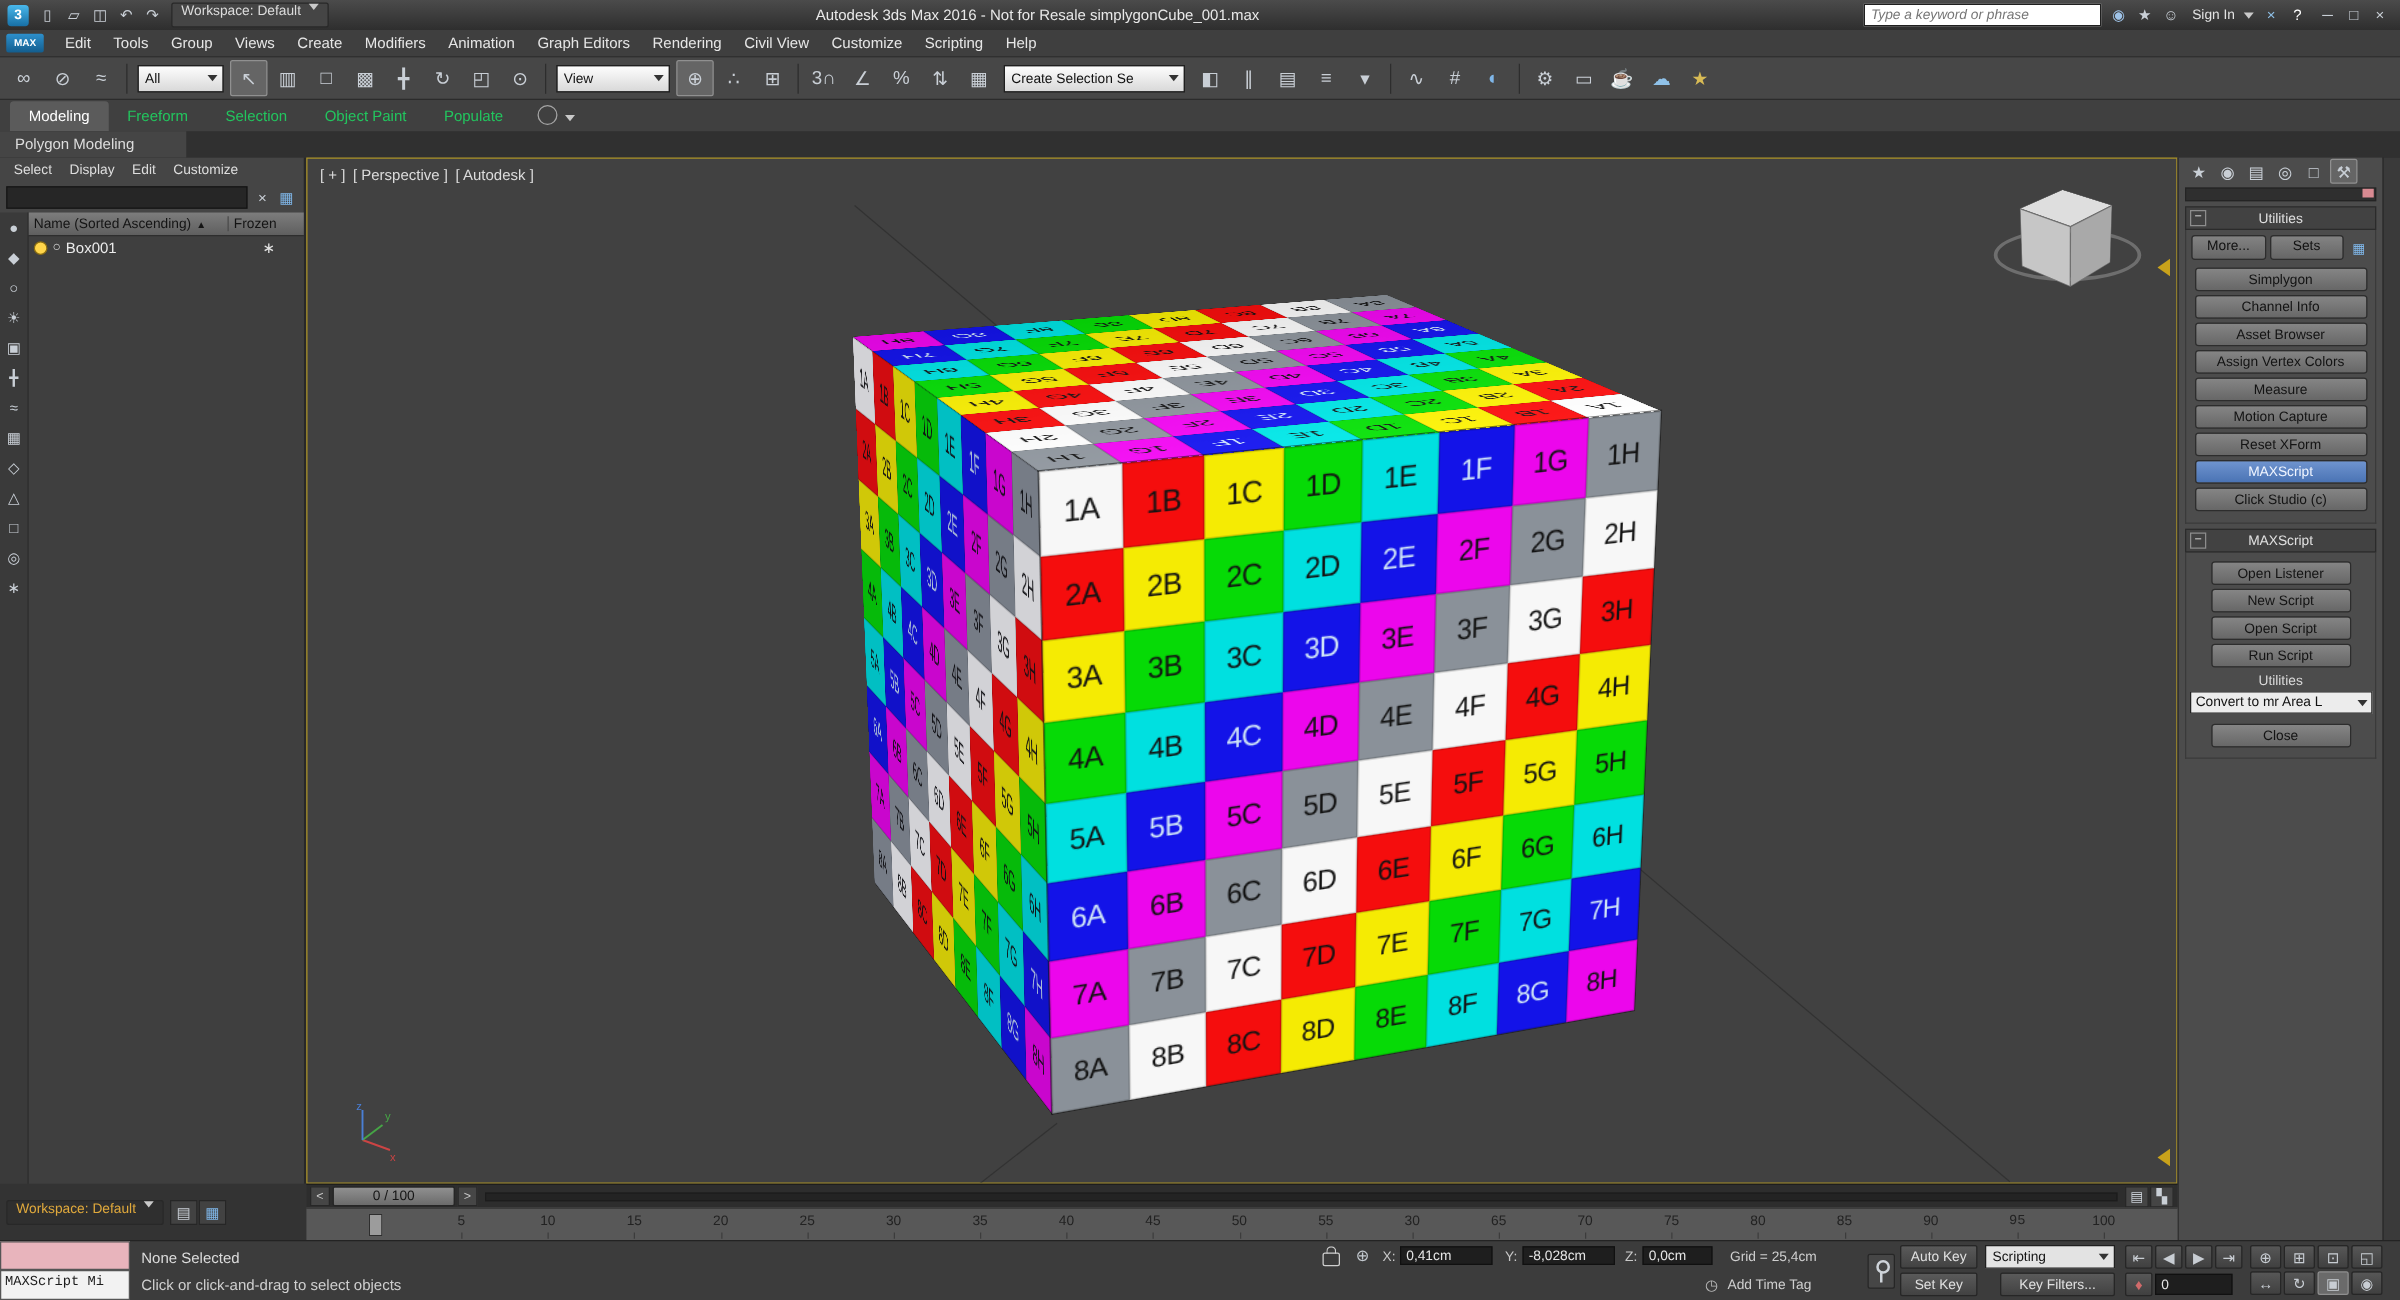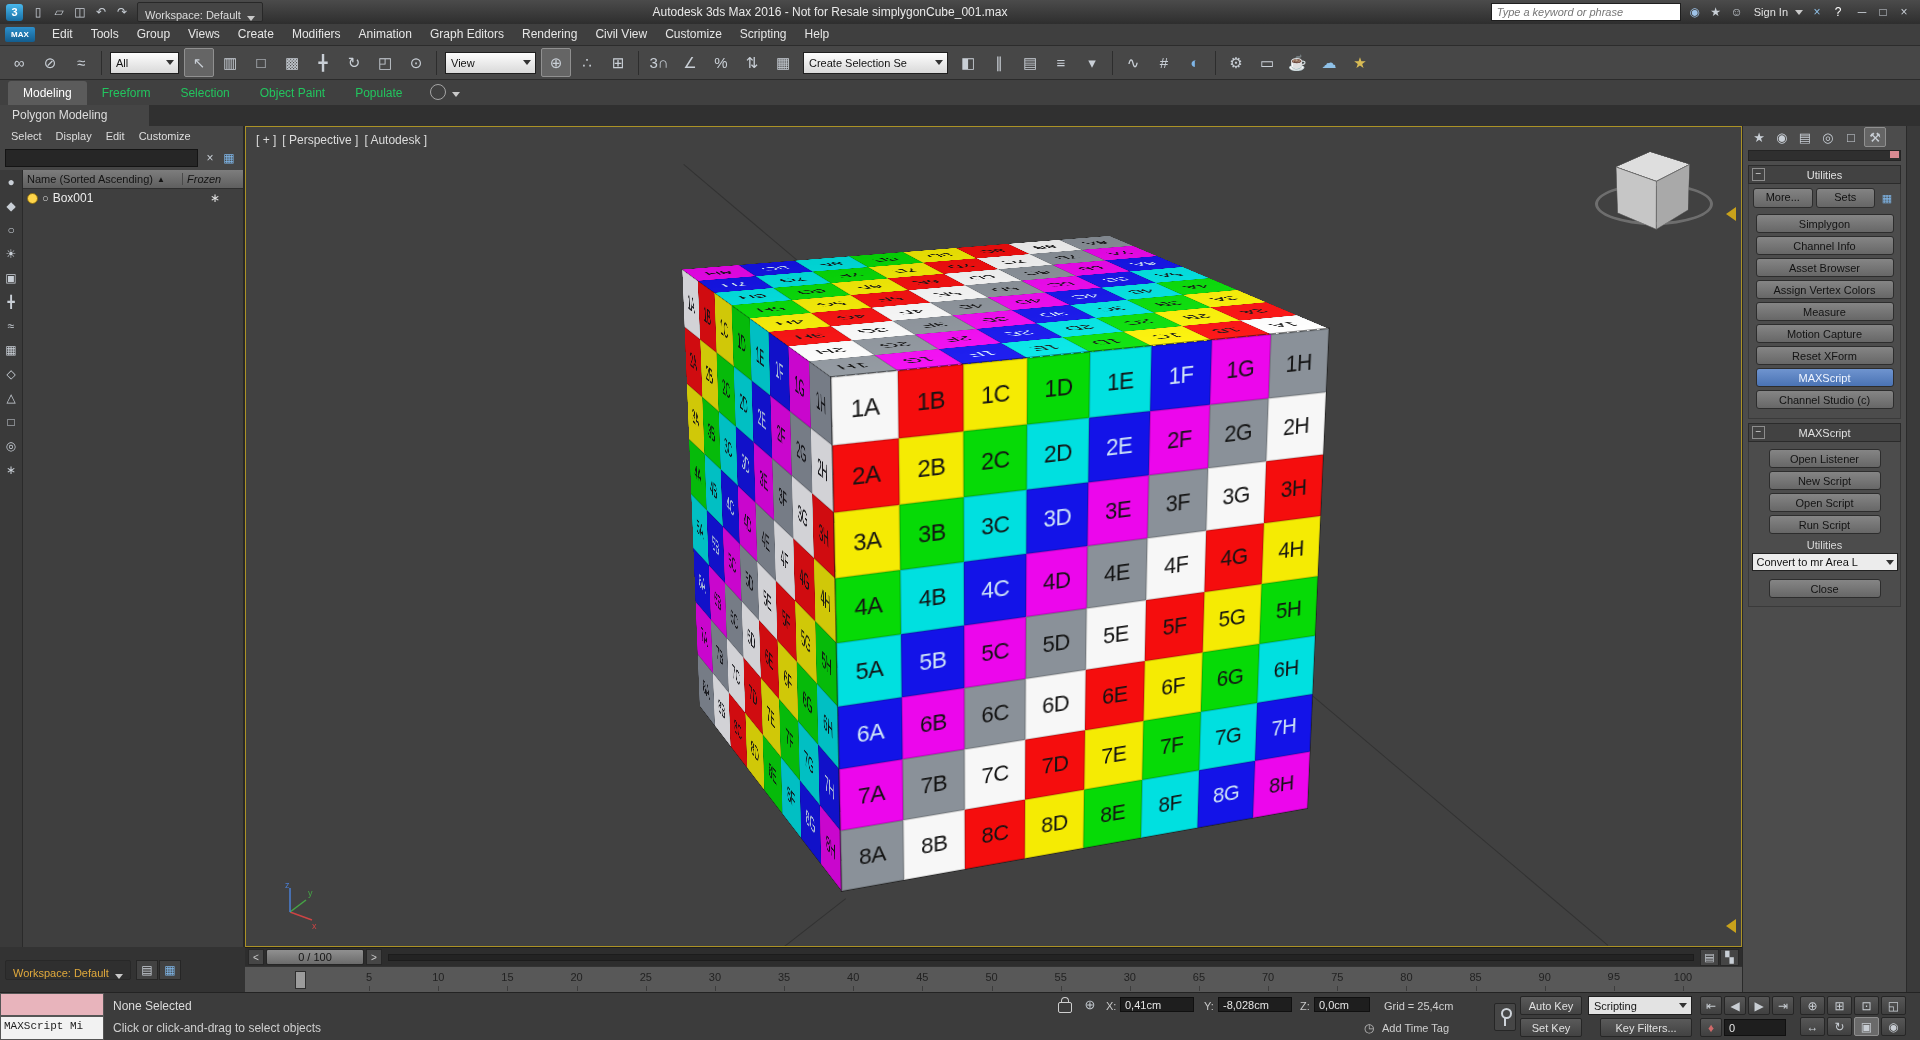--- a/index.html
+++ b/index.html
@@ -3,21 +3,21 @@
 <meta charset="utf-8">
 <style>
   html,body{margin:0;padding:0;overflow:hidden;}
   body{width:1920px;height:1040px;background:#3c3c3c;font-family:"Liberation Sans",sans-serif;color:#e6e6e6;font-size:12px;position:relative;}
   i{font-style:normal;}
   
   .titlebar{position:absolute;left:0;top:0;width:1920px;height:24px;background:linear-gradient(#4b4b4b,#2e2e2e);display:flex;align-items:center;padding:0 6px;gap:5px;box-sizing:border-box;}
   .logo{width:17px;height:17px;border-radius:3px;background:linear-gradient(#49b8ec,#176fa5);color:#fff;font-weight:bold;font-size:11px;display:flex;align-items:center;justify-content:center;}
   .ibtn{display:inline-flex;align-items:center;justify-content:center;width:24px;height:20px;color:#c9cfd6;font-size:14px;cursor:default;}
   .titlebar .ibtn{width:20px;height:18px;font-size:12px;}
-  .ws-btn,.ws-btn2{display:inline-flex;align-items:flex-end;gap:6px;height:18px;background:#454545;border:1px solid #282828;border-radius:2px;padding:0 7px;font-size:11px;color:#dcdcdc;}
+  .ws-btn,.ws-btn2{display:inline-flex;align-items:flex-start;gap:6px;height:18px;background:#454545;border:1px solid #282828;border-radius:2px;padding:0 7px;font-size:11px;color:#dcdcdc;}
   .car{width:0;height:0;border-left:4px solid transparent;border-right:4px solid transparent;border-top:5px solid #c9c9c9;display:inline-block;}
   .t-title{position:absolute;left:600px;width:460px;text-align:center;font-size:12px;color:#e9e9e9;}
   .t-right{margin-left:auto;display:flex;align-items:center;gap:4px;}
   .search{width:178px;height:16px;border:1px solid #1f1f1f;background:#fff;color:#222;font-size:11px;font-style:italic;padding:0 5px;}
   .signin{font-size:11px;color:#e2e2e2;padding:0 3px;}
   
   .menubar{position:absolute;left:0;top:24px;width:1920px;height:22px;background:#3f3f3f;display:flex;align-items:center;padding-left:5px;box-sizing:border-box;border-bottom:1px solid #2c2c2c;}
   .max-emblem{width:30px;height:15px;background:linear-gradient(#2d90cc,#135d8e);border-radius:2px;color:#fff;font-size:8px;font-weight:bold;display:flex;align-items:center;justify-content:center;margin-right:8px;}
   .mitem{padding:0 9px;line-height:21px;font-size:12px;color:#e6e6e6;}
   
@@ -44,21 +44,21 @@
   .ex-menu .titem{padding:0 7px;font-size:11px;color:#dedede;}
   .ex-search{height:24px;display:flex;align-items:center;padding:0 5px;gap:3px;}
   .ex-search input{flex:1;height:16px;background:#262626;border:1px solid #141414;color:#ddd;font-size:11px;padding:0 4px;}
   .ex-search .ibtn{width:18px;height:18px;font-size:12px;}
   .ex-body{flex:1;display:flex;min-height:0;}
   .ex-strip{width:22px;background:#3a3a3a;display:flex;flex-direction:column;align-items:center;padding-top:4px;gap:8px;border-right:1px solid #2a2a2a;}
   .ex-strip .ibtn{width:18px;height:16px;font-size:12px;}
   .ex-table{flex:1;background:#3f3f3f;display:flex;flex-direction:column;}
   .ex-head{height:18px;display:flex;background:linear-gradient(#7d7d7d,#5f5f5f);color:#141414;font-size:11px;align-items:center;border-bottom:1px solid #2e2e2e;}
   .c-name{flex:1;padding-left:4px;border-right:1px solid #4a4a4a;display:flex;align-items:center;gap:4px;}
-  .c-frozen{width:56px;padding-left:4px;font-style:italic;}
+  .c-frozen{width:56px;padding-left:4px;}
   .sortind{font-size:8px;}
   .ex-row{height:18px;display:flex;align-items:center;gap:4px;padding-left:4px;font-size:12px;color:#ececec;}
   .bulb{width:9px;height:9px;border-radius:50%;background:#ffd54a;border:1px solid #8a6d12;}
   .objico{color:#d9d9d9;font-size:11px;}
   .rowname{flex:1;}
   .fico{width:56px;text-align:center;color:#e3e3e3;font-size:12px;}
   
   .viewport{position:absolute;left:245px;top:126px;width:1497px;height:821px;background:#414141;box-sizing:border-box;border:1px solid #ab9226;overflow:hidden;}
   .vp-label{position:absolute;left:10px;top:6px;display:flex;gap:6px;font-size:12px;color:#dcdcdc;z-index:30;}
   .vline{position:absolute;height:1px;background:#323232;transform-origin:0 0;z-index:1;}
@@ -597,21 +597,21 @@
     </div>
     <div>
         <div class="pbtn">Simplygon</div>
         <div class="pbtn">Channel Info</div>
         <div class="pbtn">Asset Browser</div>
         <div class="pbtn">Assign Vertex Colors</div>
         <div class="pbtn">Measure</div>
         <div class="pbtn">Motion Capture</div>
         <div class="pbtn">Reset XForm</div>
         <div class="pbtn active">MAXScript</div>
-        <div class="pbtn">Channel Studio (c)</div>
+        <div class="pbtn">Click Studio (c)</div>
       </div>
   </div>
 
   <div class="ro-head">
     <span class="minusbox">−</span>
     <span>MAXScript</span>
   </div>
   <div class="ro-body mx">
     <div>
         <div class="pbtn">Open Listener</div>

